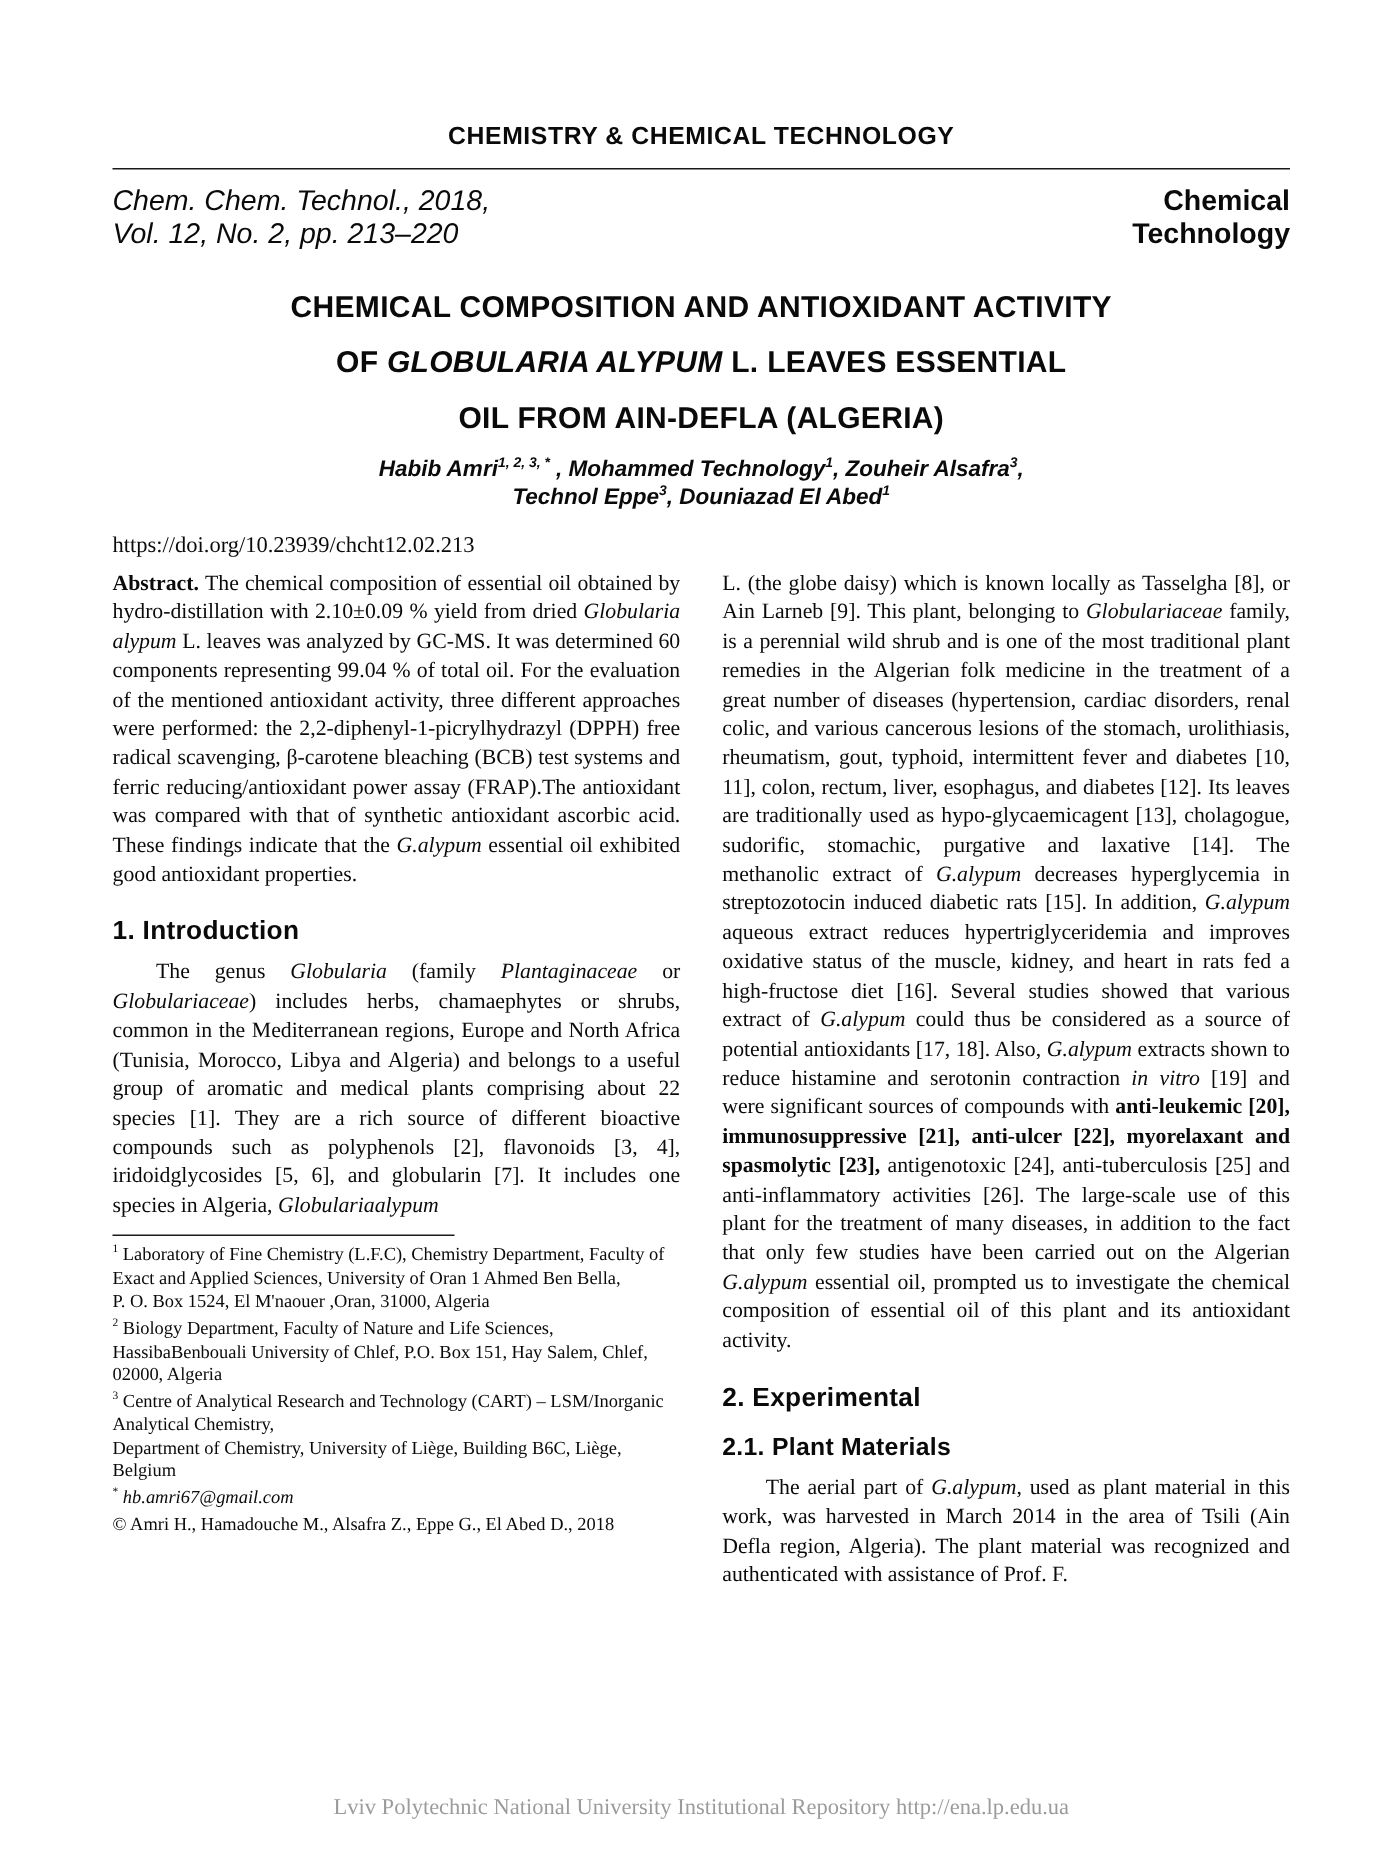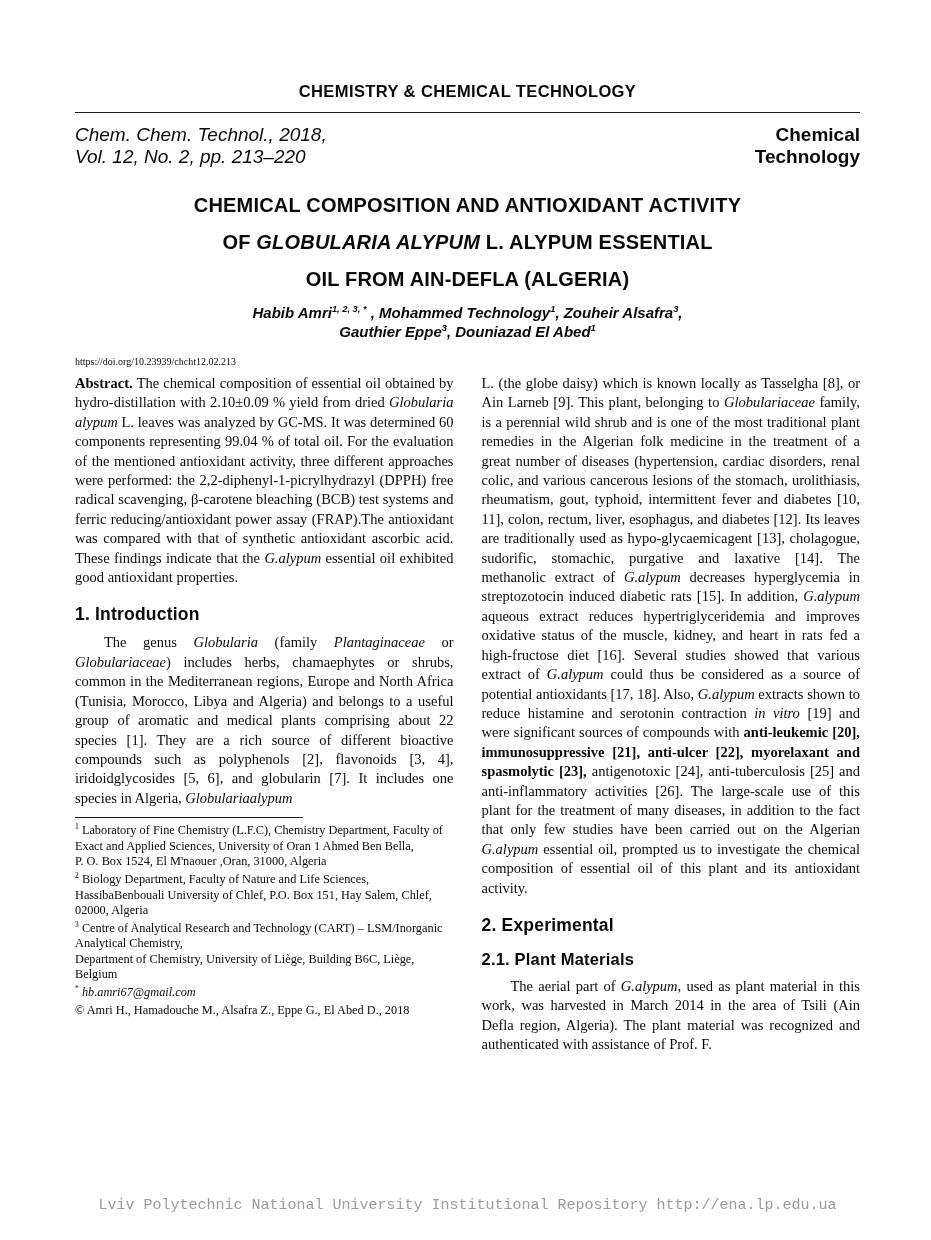--- a/index.html
+++ b/index.html
@@ -52,21 +52,21 @@
     margin-top: 5px;
     text-align: center;
     font-family: "Liberation Sans", sans-serif;
     font-weight: bold;
     font-style: italic;
     font-size: 15px;
     line-height: 19px;
   }
   .doi {
     margin-top: 15px;
-    font-size: 10px;
+    font-size: 15px;
   }
 
   .columns {
     margin-top: 7px;
     display: flex;
     gap: 28px;
   }
   .col { width: 385px; }
   .body-par {
     font-size: 14.5px;
@@ -107,21 +107,21 @@
   }
   .fn-item:first-of-type { margin-top: 5px; }
 
   .sec-exp { margin-top: 21px; }
 
   .footer {
     position: absolute;
     left: 4px; right: 0;
     bottom: 26px;
     text-align: center;
-    font-family: Liberation Mono, monospace;
+    font-family: Liberation Serif, serif;
     font-size: 15px;
     color: #9b9b9b;
   }
 </style>
 </head>
 <body>
 
 <div class="page">
 
   <div class="running-head">CHEMISTRY &amp; CHEMICAL TECHNOLOGY</div>
@@ -133,27 +133,27 @@
       <div>Vol. 12, No. 2, pp. 213–220</div>
     </div>
     <div class="journal-name">
       <div>Chemical</div>
       <div>Technology</div>
     </div>
   </div>
 
   <div class="title">
     <div><span>CHEMICAL COMPOSITION AND ANTIOXIDANT ACTIVITY</span></div>
-    <div><span>OF </span><span class="it">GLOBULARIA ALYPUM</span><span> L. ALYPUM ESSENTIAL</span></div>
+    <div><span>OF </span><span class="it">GLOBULARIA ALYPUM</span><span> L. LEAVES ESSENTIAL</span></div>
     <div><span>OIL FROM AIN-DEFLA (ALGERIA)</span></div>
   </div>
 
   <div class="authors">
     <div><span>Habib Amri</span><sup>1, 2, 3, *</sup><span> , Mohammed Technology</span><sup>1</sup><span>, Zouheir Alsafra</span><sup>3</sup><span>,</span></div>
-    <div><span>Gauthier Eppe</span><sup>3</sup><span>, Douniazad El Abed</span><sup>1</sup></div>
+    <div><span>Technol Eppe</span><sup>3</sup><span>, Douniazad El Abed</span><sup>1</sup></div>
   </div>
 
   <div class="doi">https://doi.org/10.23939/chcht12.02.213</div>
 
   <div class="columns">
 
     <div class="col">
       <p class="body-par abstract-par"><span class="bd">Abstract. </span><span>The chemical composition of essential oil obtained by hydro-distillation with 2.10±0.09 % yield from dried </span><span class="it">Globularia alypum</span><span> L. leaves was analyzed by GC-MS. It was determined 60 components representing 99.04 % of total oil. For the evaluation of the mentioned antioxidant activity, three different approaches were performed: the 2,2-diphenyl-1-picrylhydrazyl (DPPH) free radical scavenging, β-carotene bleaching (BCB) test systems and ferric reducing/antioxidant power assay (FRAP).The antioxidant was compared with that of synthetic antioxidant ascorbic acid. These findings indicate that the </span><span class="it">G.alypum</span><span> essential oil exhibited good antioxidant properties.</span></p>
       <h2 class="sec">1. Introduction</h2>
       <p class="body-par indent after-head"><span>The genus </span><span class="it">Globularia</span><span> (family </span><span class="it">Plantaginaceae</span><span> or </span><span class="it">Globulariaceae</span><span>) includes herbs, chamaephytes or shrubs, common in the Mediterranean regions, Europe and North Africa (Tunisia, Morocco, Libya and Algeria) and belongs to a useful group of aromatic and medical plants comprising about 22 species [1]. They are a rich source of different bioactive compounds such as polyphenols [2], flavonoids [3, 4], iridoidglycosides [5, 6], and globularin [7]. It includes one species in Algeria, </span><span class="it">Globulariaalypum</span></p>

